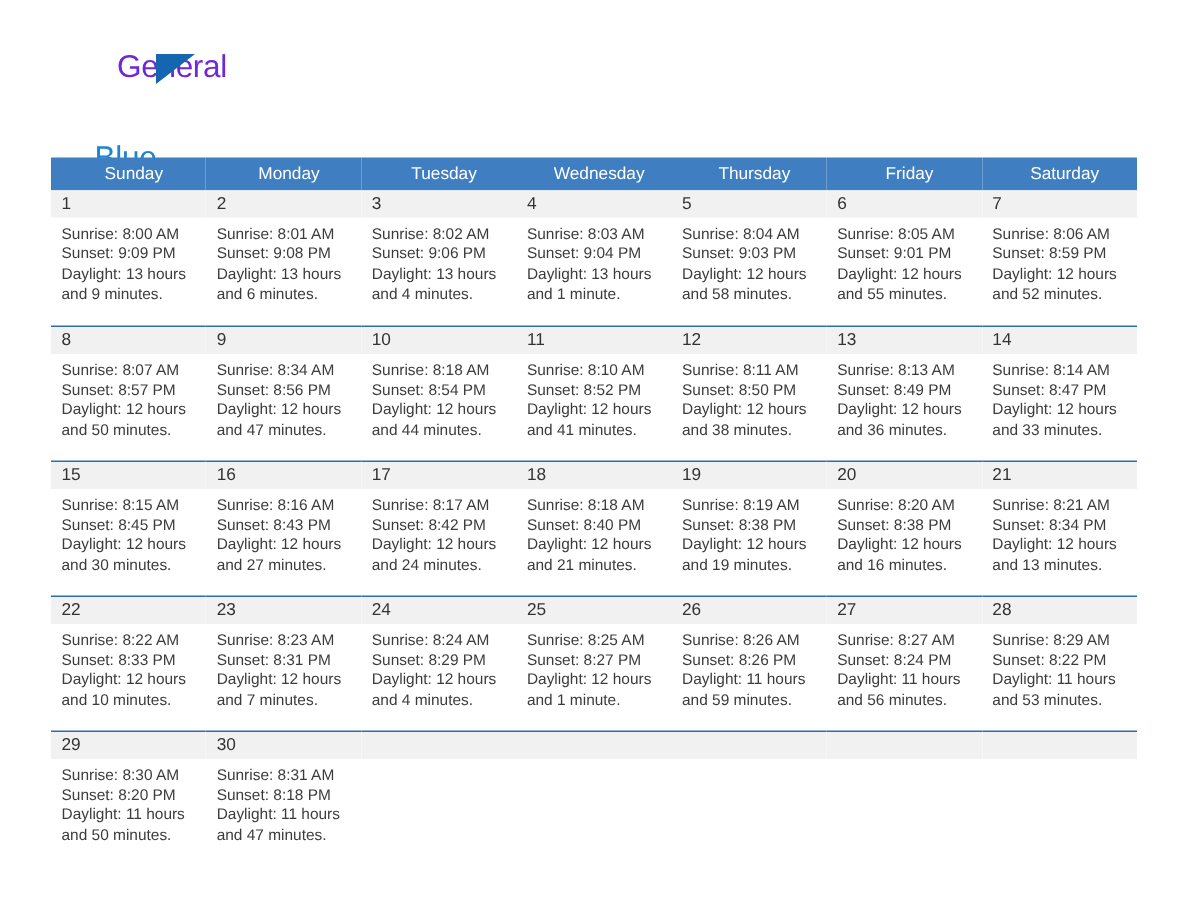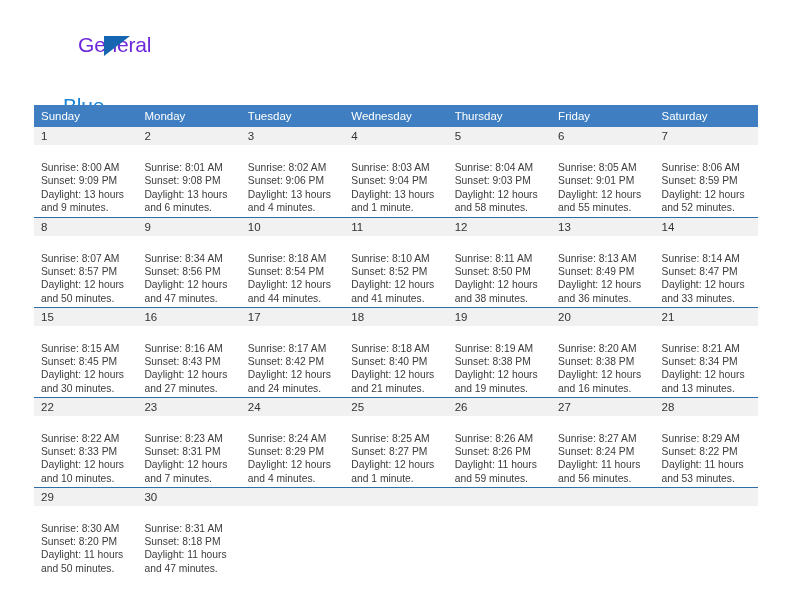--- a/index.html
+++ b/index.html
@@ -93,21 +93,21 @@
     top: 105px;
     width: 724px;
     border-collapse: collapse;
     table-layout: fixed;
   }
   .calendar th {
     background: #3f7fc1;
     color: #ffffff;
     font-weight: normal;
     font-size: 11.5px;
-    text-align: left;
+    text-align: center;
     padding: 5px 0 5px 7px;
     height: 20px;
     box-sizing: border-box;
     border: none;
   }
   .calendar td {
     vertical-align: top;
     padding: 0;
     border: none;
     border-top: 1.4px solid #2e6da8;
@@ -121,21 +121,21 @@
   .daynum {
     background: #f1f1f1;
     font-size: 11.5px;
     color: #333333;
     padding: 3px 0 3px 7px;
     height: 18px;
     box-sizing: border-box;
     line-height: 13px;
   }
   .details {
-    padding: 16px 6px 0 7px;
+    padding: 5px 6px 0 7px;
     font-size: 10.3px;
     line-height: 13.4px;
     color: #3c3c3c;
   }
   .details div {
     white-space: nowrap;
   }
   .empty .daynum {
     background: #f1f1f1;
   }

